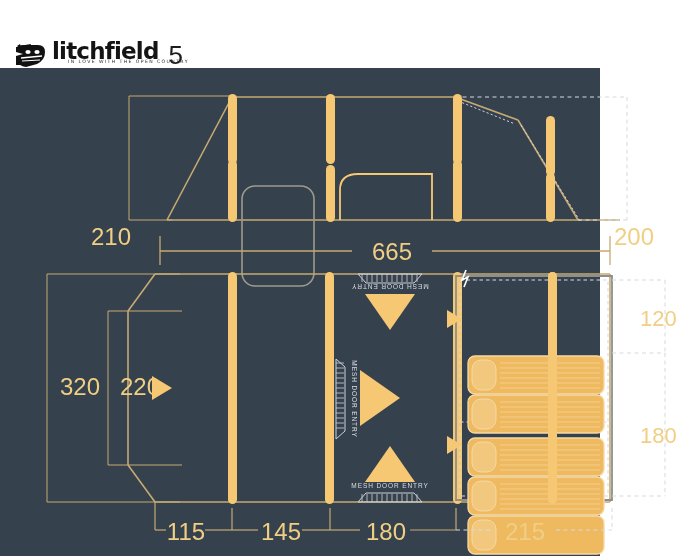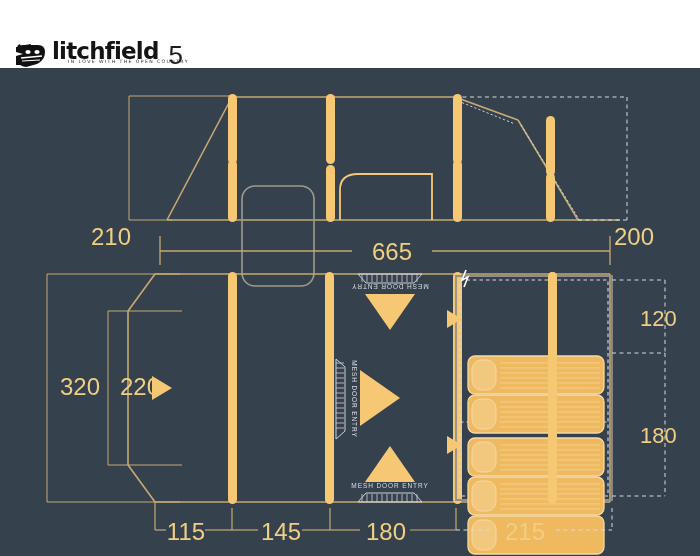--- a/index.html
+++ b/index.html
@@ -64,21 +64,21 @@
     line-height: 26px;
     margin-left: 6px;
     align-self: flex-start;
     padding-top: 3px;
   }
 
   
   #diagram {
     position: absolute;
     left: 0; top: 68px;
-    width: 700px; height: 488px;
+    width: 600px; height: 488px;
     background: #36414e;
   }
   #svgroot { display: block; }
 
   
   .dimlabel {
     font-family: "Liberation Sans", sans-serif;
     font-size: 24px;
     fill: #f0cf84;
   }

